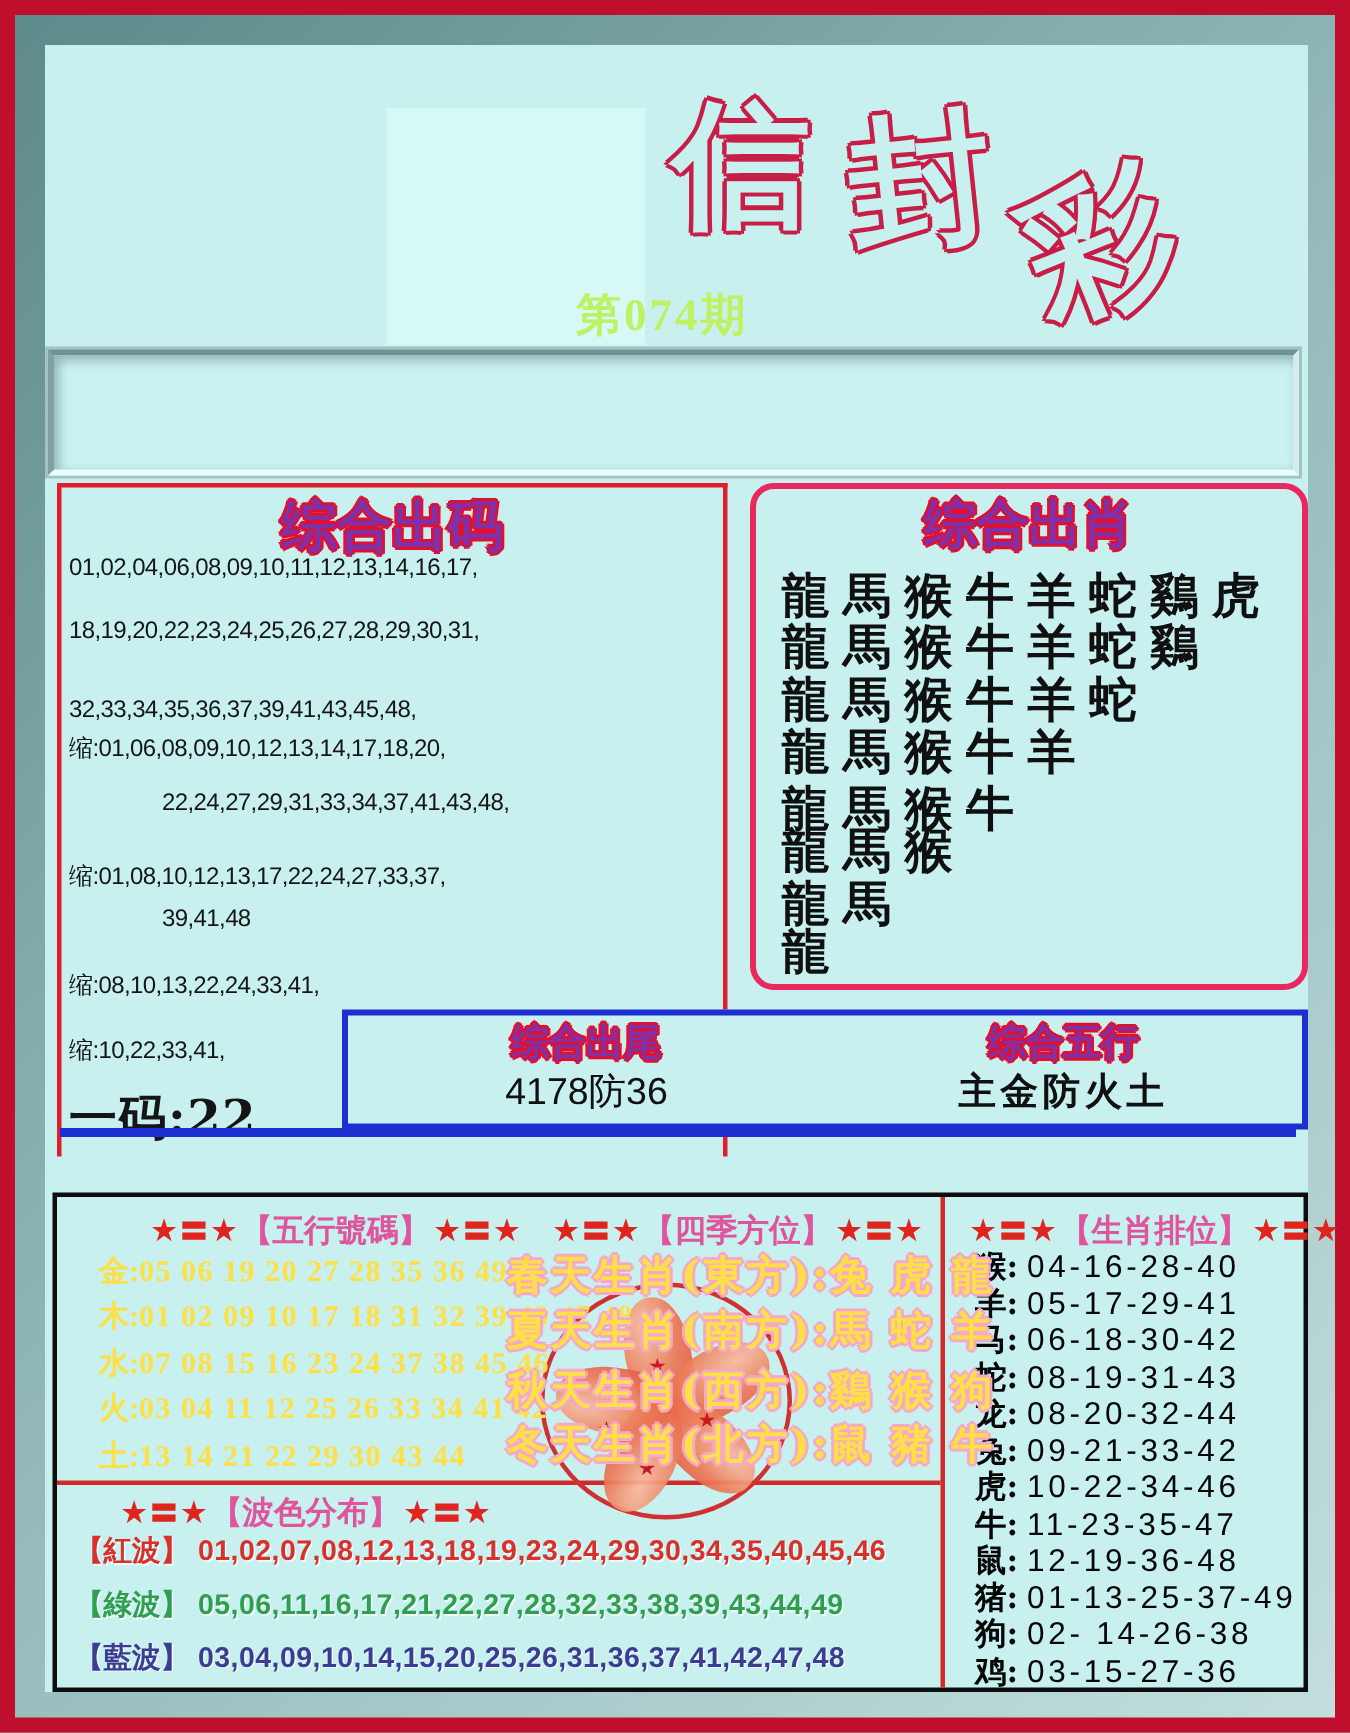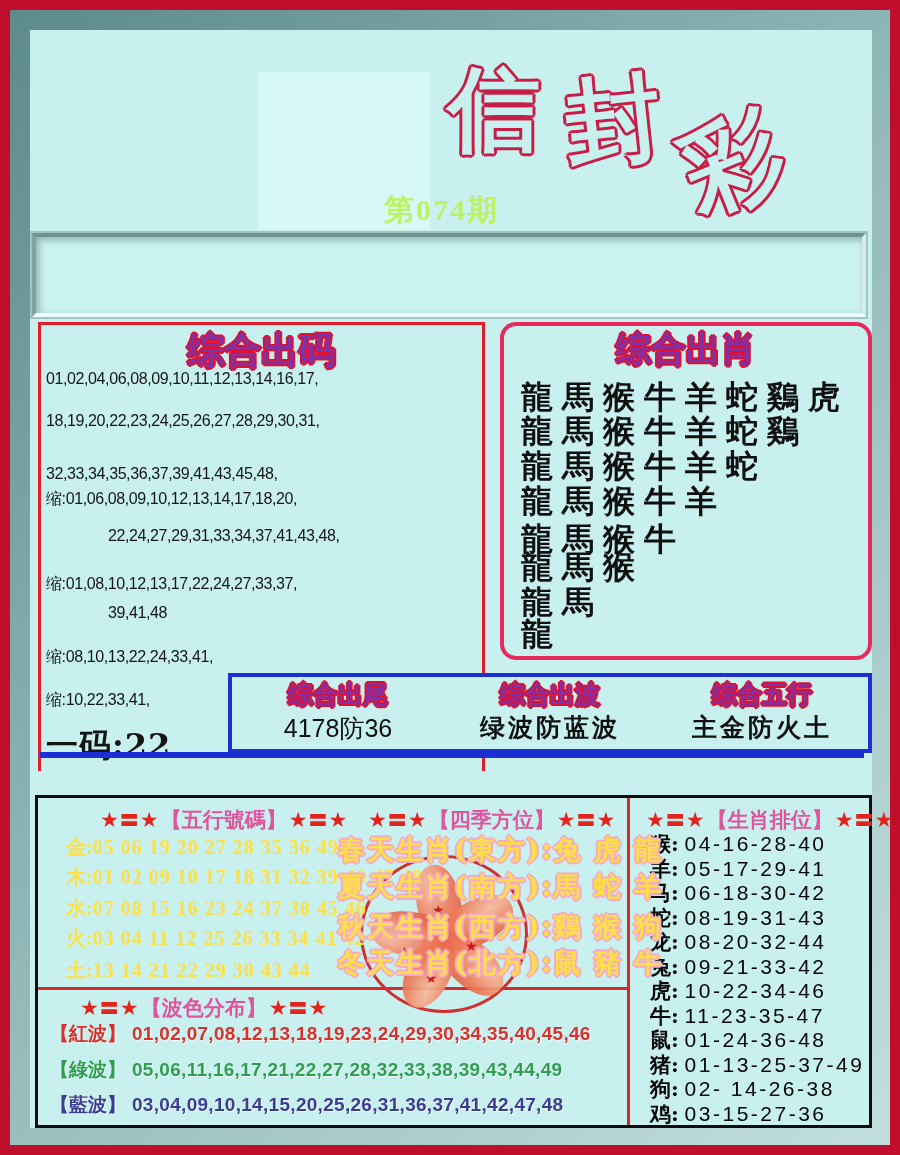--- a/index.html
+++ b/index.html
@@ -142,24 +142,20 @@
       <div class="zr-row" style="top: 581px;">龍馬</div>
       <div class="zr-row" style="top: 613px;">龍</div>
     </div>
 
   <div class="summary">
     <div class="sum-col">
       <span class="sum-title outline-red">综合出尾</span>
       <span class="sum-value">4178防36</span>
     </div>
     <div class="sum-col">
-      <span class="sum-title outline-red">综合出波</span>
-      <span class="sum-value cjk">绿波防蓝波</span>
-    </div>
-    <div class="sum-col">
       <span class="sum-title outline-red">综合五行</span>
       <span class="sum-value cjk">主金防火土</span>
     </div>
   </div>
   <div class="blue-line"></div>
 
 
   <div class="bbox">
     <div class="v-div"></div>
     <div class="h-div"></div>
@@ -205,21 +201,21 @@
       </div>
     <div id="rk-rows">
         <div class="rk-row" style="top: 32px;"><span class="rk-label">猴:</span> <span class="rk-nums">04-16-28-40</span></div>
         <div class="rk-row" style="top: 56.5px;"><span class="rk-label">羊:</span> <span class="rk-nums">05-17-29-41</span></div>
         <div class="rk-row" style="top: 81px;"><span class="rk-label">马:</span> <span class="rk-nums">06-18-30-42</span></div>
         <div class="rk-row" style="top: 105.5px;"><span class="rk-label">蛇:</span> <span class="rk-nums">08-19-31-43</span></div>
         <div class="rk-row" style="top: 130px;"><span class="rk-label">龙:</span> <span class="rk-nums">08-20-32-44</span></div>
         <div class="rk-row" style="top: 154.5px;"><span class="rk-label">兔:</span> <span class="rk-nums">09-21-33-42</span></div>
         <div class="rk-row" style="top: 179px;"><span class="rk-label">虎:</span> <span class="rk-nums">10-22-34-46</span></div>
         <div class="rk-row" style="top: 203.5px;"><span class="rk-label">牛:</span> <span class="rk-nums">11-23-35-47</span></div>
-        <div class="rk-row" style="top: 228px;"><span class="rk-label">鼠:</span> <span class="rk-nums">01-24-36-48</span></div>
+        <div class="rk-row" style="top: 228px;"><span class="rk-label">鼠:</span> <span class="rk-nums">12-19-36-48</span></div>
         <div class="rk-row" style="top: 252.5px;"><span class="rk-label">猪:</span> <span class="rk-nums">01-13-25-37-49</span></div>
         <div class="rk-row" style="top: 277px;"><span class="rk-label">狗:</span> <span class="rk-nums">02- 14-26-38</span></div>
         <div class="rk-row" style="top: 301.5px;"><span class="rk-label">鸡:</span> <span class="rk-nums">03-15-27-36</span></div>
       </div>
     <div id="wv-rows">
         <div class="wv-row" style="top: 223px; color: rgb(216, 48, 42);"><span class="wv-label">【紅波】</span><span class="wv-nums">01,02,07,08,12,13,18,19,23,24,29,30,34,35,40,45,46</span></div>
         <div class="wv-row" style="top: 259px; color: rgb(47, 158, 80);"><span class="wv-label">【綠波】</span><span class="wv-nums">05,06,11,16,17,21,22,27,28,32,33,38,39,43,44,49</span></div>
         <div class="wv-row" style="top: 294px; color: rgb(60, 60, 146);"><span class="wv-label">【藍波】</span><span class="wv-nums">03,04,09,10,14,15,20,25,26,31,36,37,41,42,47,48</span></div>
       </div>
   </div>

